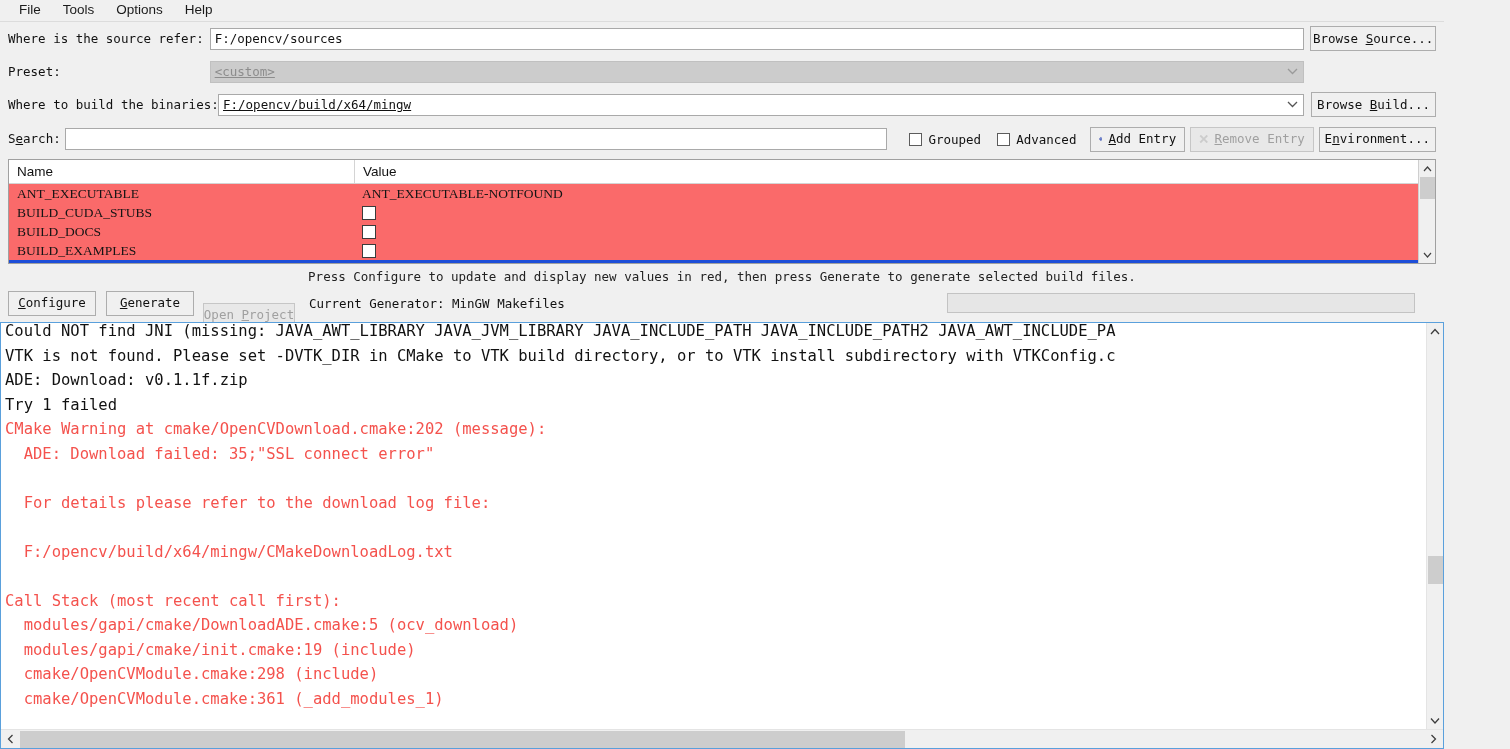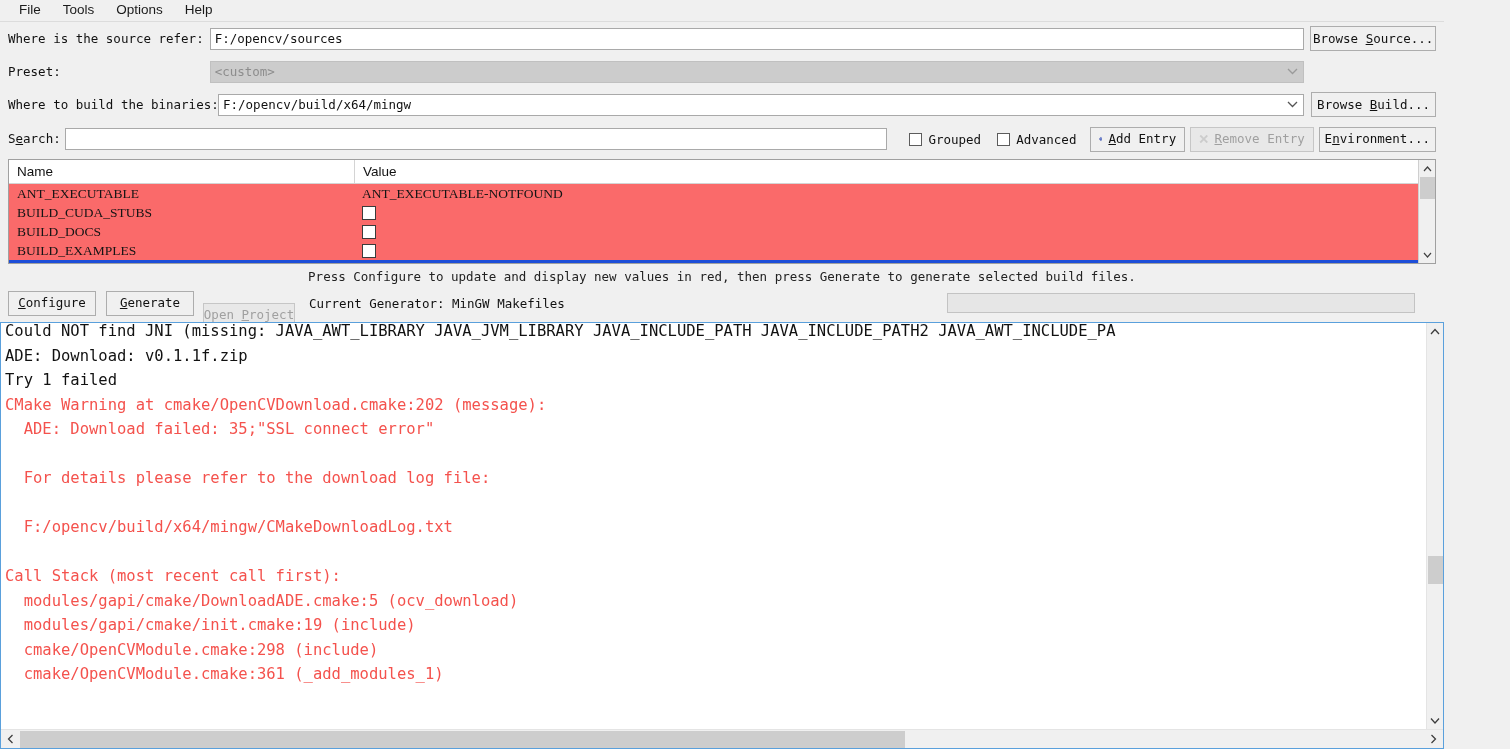--- a/index.html
+++ b/index.html
@@ -74,20 +74,21 @@
     white-space: nowrap;
   }
   .field.disabled {
     background: #cccccc;
     border: 1px solid #c0c0c0;
     color: #8d8d8d;
   }
   .combo {
     position: relative;
     padding-right: 20px;
+    text-decoration: underline;
   }
   .chev {
     position: absolute;
     right: 5px; top: 0; bottom: 0;
     display: flex; align-items: center;
     pointer-events: none;
   }
   .chev svg { display:block; }
   .btn {
     height: 25px;
@@ -450,20 +451,21 @@
         <span>Open <u>P</u>roject</span>
       </div>
     <div class="gen-text">Current Generator: MinGW Makefiles</div>
     <div class="progress" style="width:468px;margin-left:auto;margin-right:13px;"></div>
   </div>
 
   <div class="log-wrap">
     <div class="log-body">
       <div class="log-text">
         <div class="log-line first">Could NOT find JNI (missing: JAVA_AWT_LIBRARY JAVA_JVM_LIBRARY JAVA_INCLUDE_PATH JAVA_INCLUDE_PATH2 JAVA_AWT_INCLUDE_PA</div>
+        <div class="log-line">VTK is not found. Please set -DVTK_DIR in CMake to VTK build directory, or to VTK install subdirectory with VTKConfig.c</div>
         <div class="log-line">ADE: Download: v0.1.1f.zip</div>
         <div class="log-line">Try 1 failed</div>
         <div class="log-line red">CMake Warning at cmake/OpenCVDownload.cmake:202 (message):</div>
         <div class="log-line red">  ADE: Download failed: 35;"SSL connect error"</div>
         <div class="log-line red"></div>
         <div class="log-line red">  For details please refer to the download log file:</div>
         <div class="log-line red"></div>
         <div class="log-line red">  F:/opencv/build/x64/mingw/CMakeDownloadLog.txt</div>
         <div class="log-line red"></div>
         <div class="log-line red">Call Stack (most recent call first):</div>

